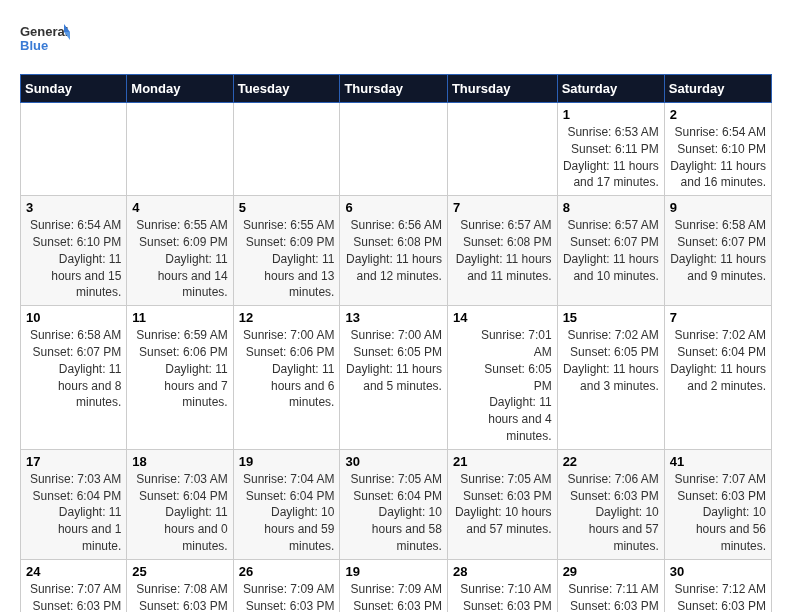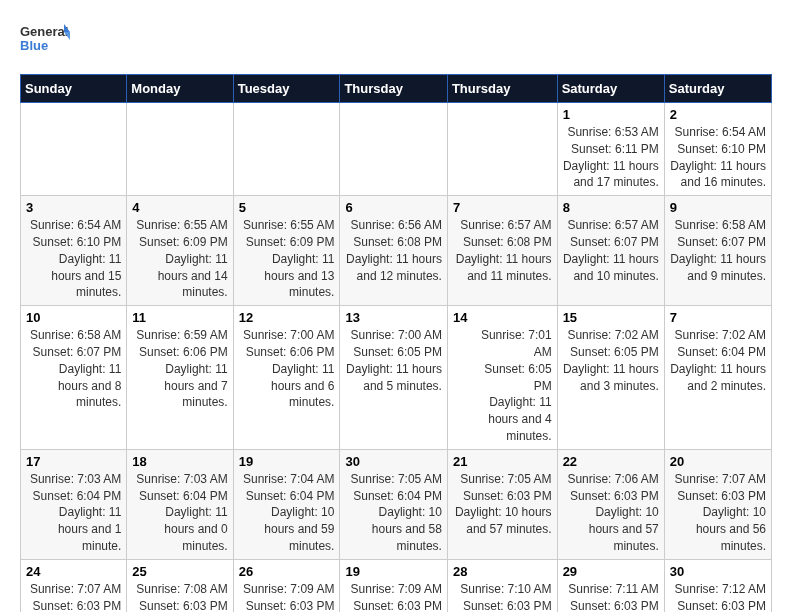--- a/index.html
+++ b/index.html
@@ -242,21 +242,21 @@
 Sunset: 6:03 PM
 Daylight: 10 hours and 57 minutes.</div>
         </td>
         <td>
           <span class="day-number">22</span>
           <div class="day-info" style="white-space: pre-line;">Sunrise: 7:06 AM
 Sunset: 6:03 PM
 Daylight: 10 hours and 57 minutes.</div>
         </td>
         <td>
-          <span class="day-number">20</span>
+          <span class="day-number">41</span>
           <div class="day-info" style="white-space: pre-line;">Sunrise: 7:07 AM
 Sunset: 6:03 PM
 Daylight: 10 hours and 56 minutes.</div>
         </td>
       </tr>
       <tr>
         <td>
           <span class="day-number">24</span>
           <div class="day-info" style="white-space: pre-line;">Sunrise: 7:07 AM
 Sunset: 6:03 PM

